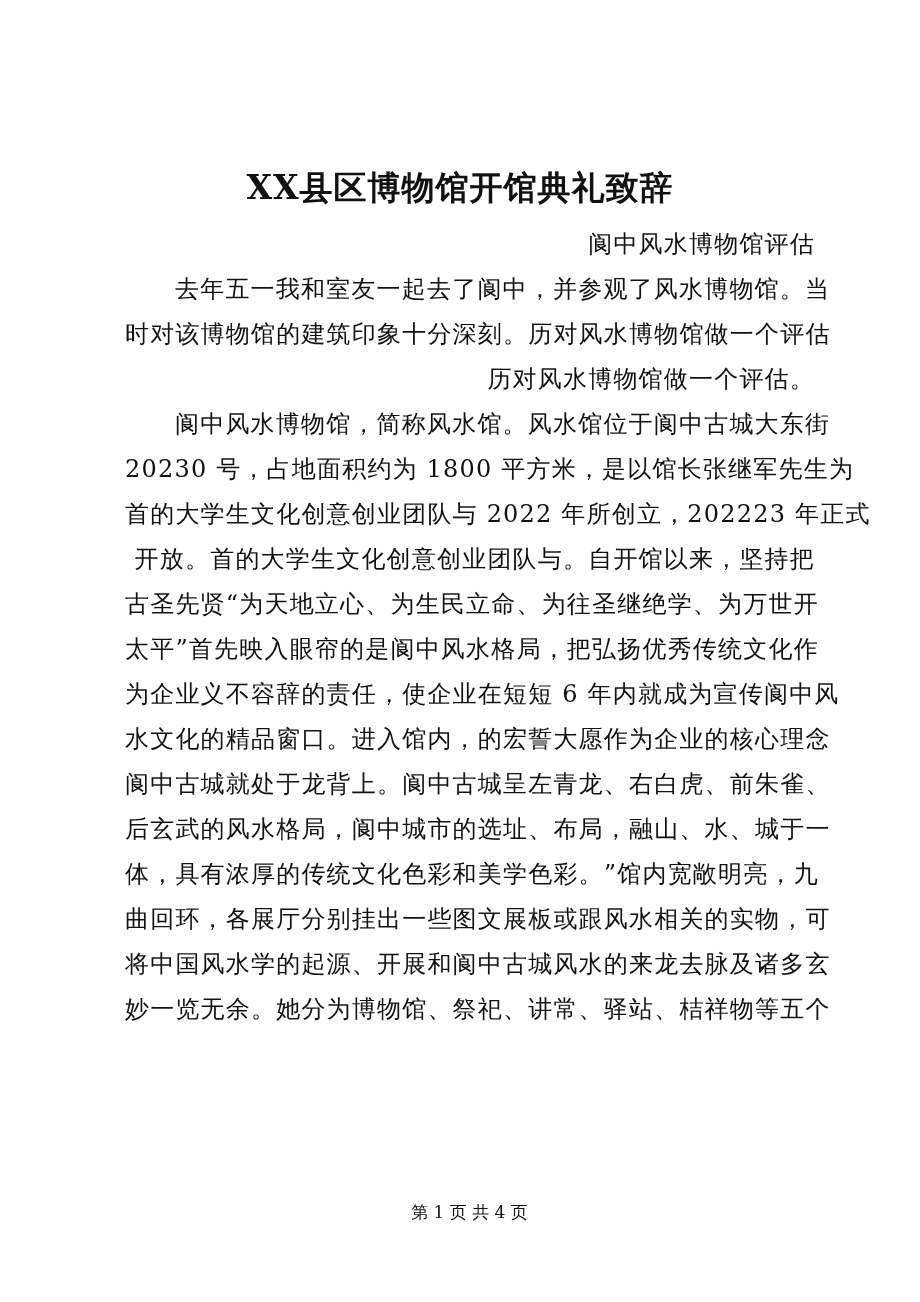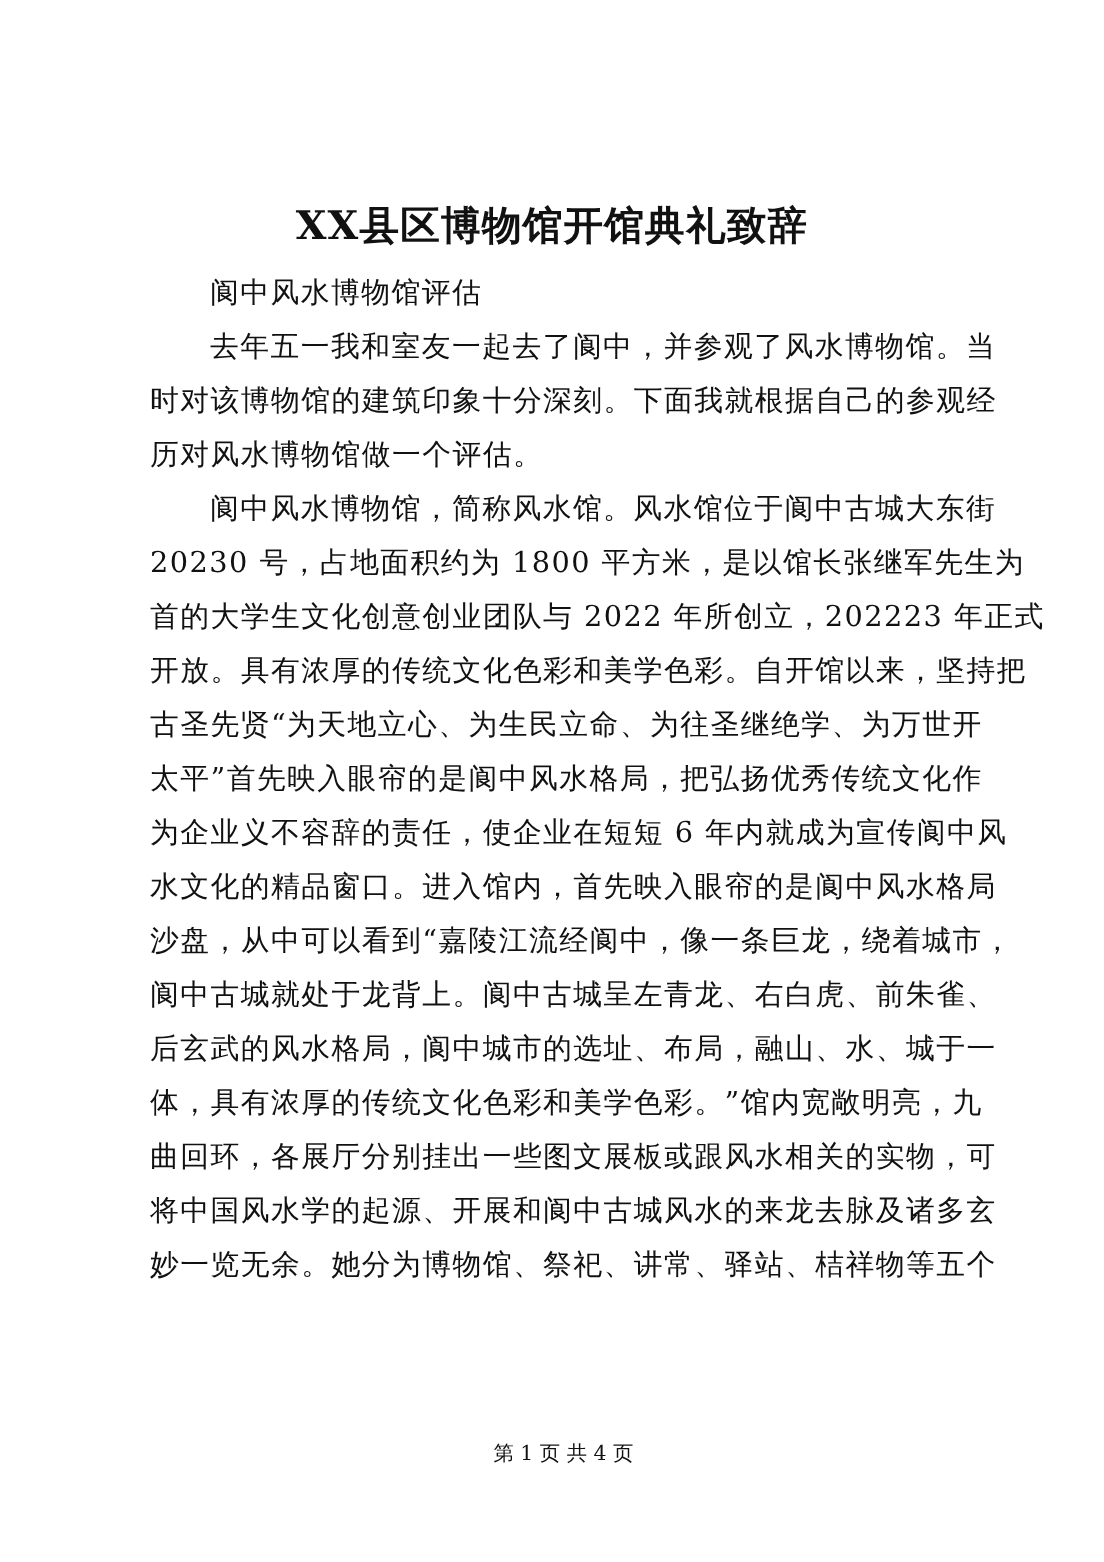--- a/index.html
+++ b/index.html
@@ -1,47 +1,46 @@
 <!DOCTYPE html>
 <html><head>
 <meta charset="utf-8">
 <style>
   html, body { margin: 0; padding: 0; background: #ffffff; }
   body { width: 920px; height: 1302px; position: relative; overflow: hidden;
          font-family: "DejaVu Serif", "Liberation Serif", serif; color: #111; }
   .page { position: absolute; left: 0; top: 0; width: 920px; height: 1028px; }
   .title { position: absolute; left: 0; right: 0; top: 168px; text-align: center;
            font-size: 33px; font-weight: bold; letter-spacing: 1px; line-height: 40px; }
-  .body { position: absolute; left: 125px; width: 690px; top: 222px; }
+  .body { position: absolute; left: 125px; width: 690px; top: 222px; text-align: right; }
   .line { font-size: 24px; line-height: 45px; height: 45px; white-space: nowrap;
           letter-spacing: 1.2px; overflow: visible; }
   .line.indent { padding-left: 50px; }
   .footer { position: absolute; left: 0; right: 0; top: 1200px; text-align: center;
             font-size: 17px; line-height: 24px; padding-left: 19px; }
 </style>
 </head>
 <body>
 
 <div class="page">
   <div class="title">XX县区博物馆开馆典礼致辞</div>
 
   <div class="body" id="doc-body">
     <div class="line indent">阆中风水博物馆评估</div>
     <div class="line indent">去年五一我和室友一起去了阆中，并参观了风水博物馆。当</div>
-    <div class="line">时对该博物馆的建筑印象十分深刻。下面我就根据自己的参观经</div>
+    <div class="line">时对该博物馆的建筑印象十分深刻。历对风水博物馆做一个评估</div>
     <div class="line">历对风水博物馆做一个评估。</div>
     <div class="line indent">阆中风水博物馆，简称风水馆。风水馆位于阆中古城大东街</div>
     <div class="line">20230 号，占地面积约为 1800 平方米，是以馆长张继军先生为</div>
     <div class="line">首的大学生文化创意创业团队与 2022 年所创立，202223 年正式</div>
-    <div class="line">开放。具有浓厚的传统文化色彩和美学色彩。自开馆以来，坚持把</div>
+    <div class="line">开放。首的大学生文化创意创业团队与。自开馆以来，坚持把</div>
     <div class="line">古圣先贤“为天地立心、为生民立命、为往圣继绝学、为万世开</div>
     <div class="line">太平”首先映入眼帘的是阆中风水格局，把弘扬优秀传统文化作</div>
     <div class="line">为企业义不容辞的责任，使企业在短短 6 年内就成为宣传阆中风</div>
-    <div class="line">水文化的精品窗口。进入馆内，首先映入眼帘的是阆中风水格局</div>
-    <div class="line">沙盘，从中可以看到“嘉陵江流经阆中，像一条巨龙，绕着城市，</div>
+    <div class="line">水文化的精品窗口。进入馆内，的宏誓大愿作为企业的核心理念</div>
     <div class="line">阆中古城就处于龙背上。阆中古城呈左青龙、右白虎、前朱雀、</div>
     <div class="line">后玄武的风水格局，阆中城市的选址、布局，融山、水、城于一</div>
     <div class="line">体，具有浓厚的传统文化色彩和美学色彩。”馆内宽敞明亮，九</div>
     <div class="line">曲回环，各展厅分别挂出一些图文展板或跟风水相关的实物，可</div>
     <div class="line">将中国风水学的起源、开展和阆中古城风水的来龙去脉及诸多玄</div>
     <div class="line">妙一览无余。她分为博物馆、祭祀、讲常、驿站、桔祥物等五个</div>
   </div>
 
   <div class="footer">第 1 页  共 4 页</div>
 </div>

